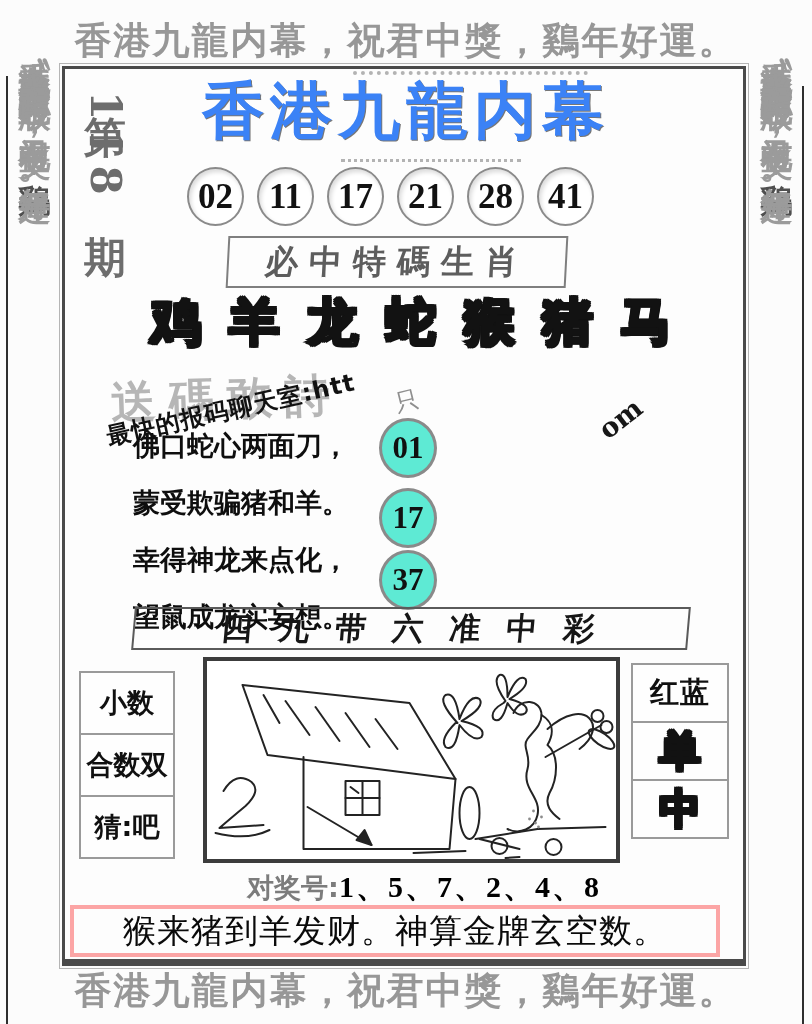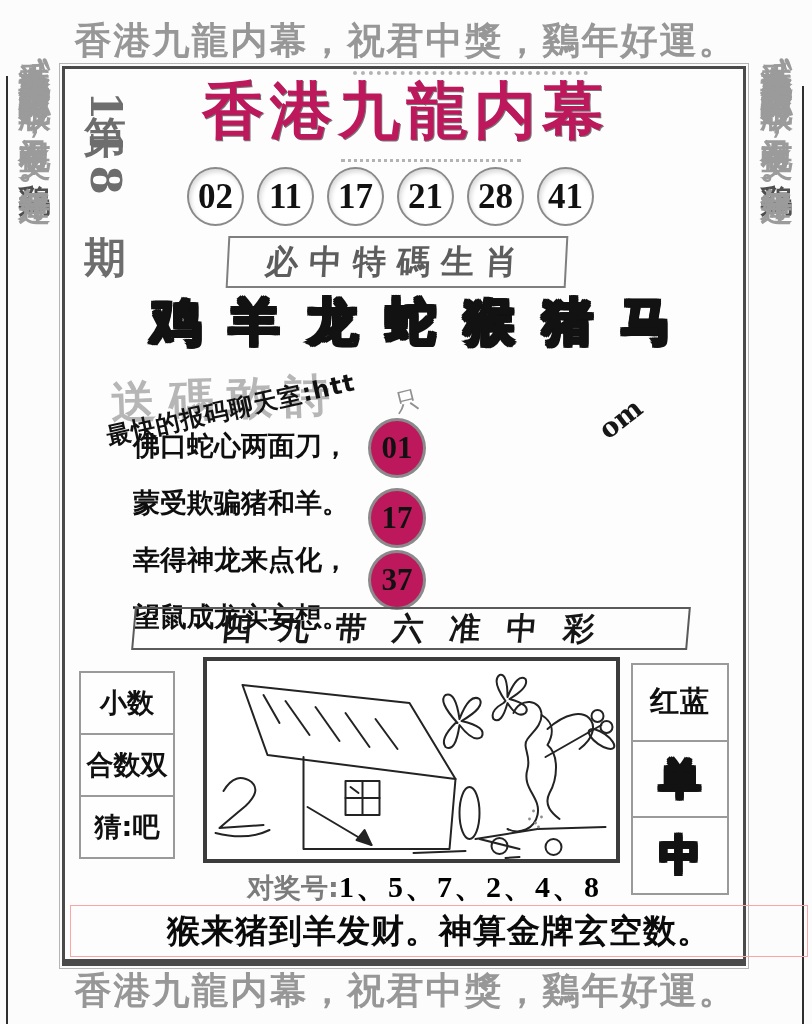--- a/index.html
+++ b/index.html
@@ -52,21 +52,21 @@
 
   .issue {
     left:12px; top:14px; height:260px;
     writing-mode:vertical-rl; text-orientation:mixed;
     font-family:"DejaVu Serif", serif;
     font-size:42px; font-weight:700; color:#6d6d6d; letter-spacing:8px;
   }
   .title {
     left:95px; top:0px; width:492px; text-align:center;
     font-family:Liberation Sans, sans-serif;
-    font-size:62px; font-weight:900; color:#be185d; letter-spacing:6px;
+    font-size:62px; font-weight:900; color:#3b82f6; letter-spacing:6px;
     text-shadow:1px 1px 0 #777; white-space:nowrap;
   }
 
   .circles-row { left:122px; top:98px; display:flex; gap:13px;align-items:flex-end; }
   .num-circle {
     width:57px; height:59px; border:2px solid #8a8a8a; border-radius:50%;
     display:flex; align-items:center; justify-content:center;
     font-family:"Liberation Serif","DejaVu Serif",serif;
     font-size:35px; font-weight:700; color:#121212;
     background:#fff; box-shadow:inset 2px 3px 4px rgba(0,0,0,.14);
@@ -115,22 +115,22 @@
   .poem-col {
     font-size:27px; font-weight:700; color:#0e0e0e; line-height:57px;
     white-space:nowrap;
   }
   .poem-col.left { left:68px; top:348px; }
   .poem-col.right { left:386px; top:356px; }
   .code-circle {
     width:58px; height:60px; border:3px solid #8a8a8a; border-radius:50%;
     display:flex; align-items:center; justify-content:center;
     font-family:"Liberation Serif","DejaVu Serif",serif;
-    font-size:31px; font-weight:700; color:#111; background:#be185d;
-    left:303px;
+    font-size:31px; font-weight:700; color:#111; background:#5eead4;
+    left:314px;
   }
   .code-circle.c1 { top:349px; }
   .code-circle.c2 { top:419px; }
   .code-circle.c3 { top:481px; }
 
   .midband {
     left:68px; top:538px; width:556px; height:43px;
     border:2px solid #5a5a5a; display:flex; align-items:center; justify-content:center;
     font-family:"DejaVu Serif",serif; font-size:31px; font-weight:900;
     color:#161616; letter-spacing:26px; transform:skewX(-5deg);
@@ -140,43 +140,43 @@
   .panel {
     border:2px solid #9a9a9a; display:flex; flex-direction:column; background:#fefefe;
   }
   .panel .cell {
     flex:1; display:flex; align-items:center; justify-content:center;
     font-size:27px; font-weight:900; color:#101010; border-top:2px solid #9a9a9a;
     white-space:nowrap;
   }
   .panel .cell:first-child { border-top:none; }
   .panel-left  { left:14px;  top:602px; width:96px;  height:188px; }
-  .panel-right { left:566px; top:594px; width:98px;  height:232px; }
+  .panel-right { left:566px; top:594px; width:98px;  height:176px; }
   .panel-right .cell.solid { font-size:29px; letter-spacing:1px; }
   .panel-right .cell .bubble { font-size:41px; }
 
   .art-frame {
     left:138px; top:588px; width:417px; height:206px;
     border:4px solid #3c3c3c; background:#ffffff;
   }
   .art-frame svg { display:block; width:100%; height:100%; }
 
   .prize-row {
     left:0; right:0; top:798px; text-align:center; white-space:nowrap;margin-left:40px;
   }
   .prize-label { font-size:27px; font-weight:700; color:#7c7c7c; }
   .prize-nums  {
     font-family:"Liberation Serif","DejaVu Serif",serif;
     font-size:30px; font-weight:700; color:#000; letter-spacing:2px;
   }
 
   .slogan-box {
-    left:5px; top:836px; width:738px; height:52px;
-    border:1px solid #fca5a5; display:flex; align-items:center; justify-content:center;
-    font-size:33px; font-weight:700; color:#0a0a0a; letter-spacing:1px;
+    left:5px; top:836px; width:650px; height:52px;
+    border:4px solid #fca5a5; display:flex; align-items:center; justify-content:center;
+    font-size:33px; font-weight:400; color:#0a0a0a; letter-spacing:1px;
     white-space:nowrap;
   }
 </style>
 </head>
 <body>
 
 <div class="page">
 
   <div class="edge l"></div>
   <div class="edge r"></div>

